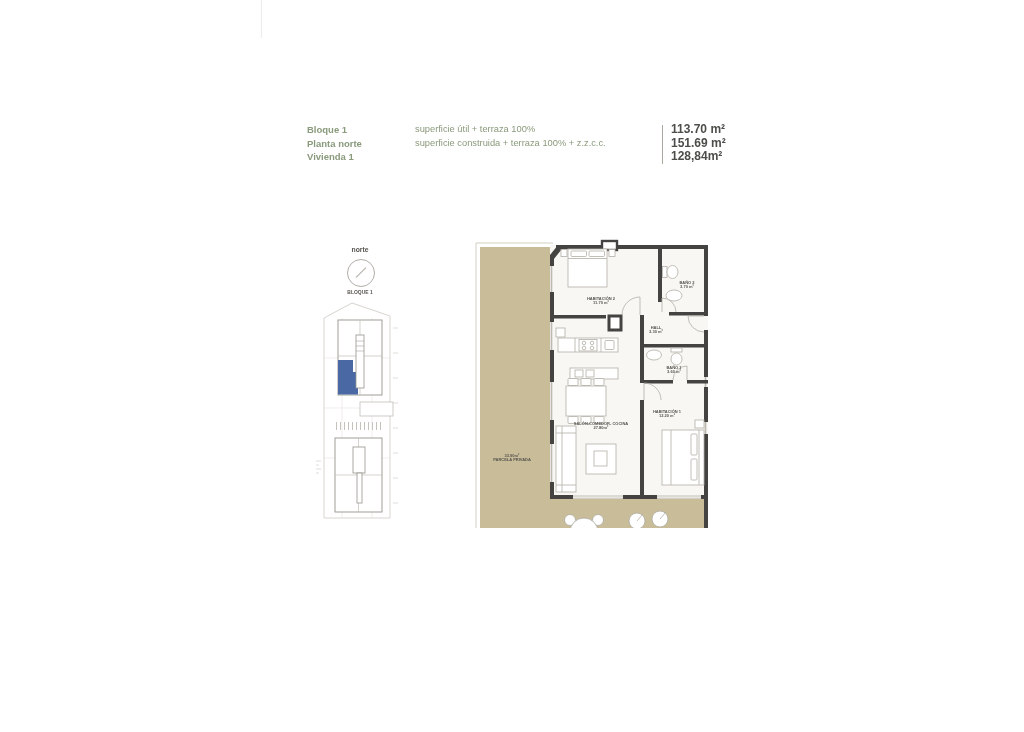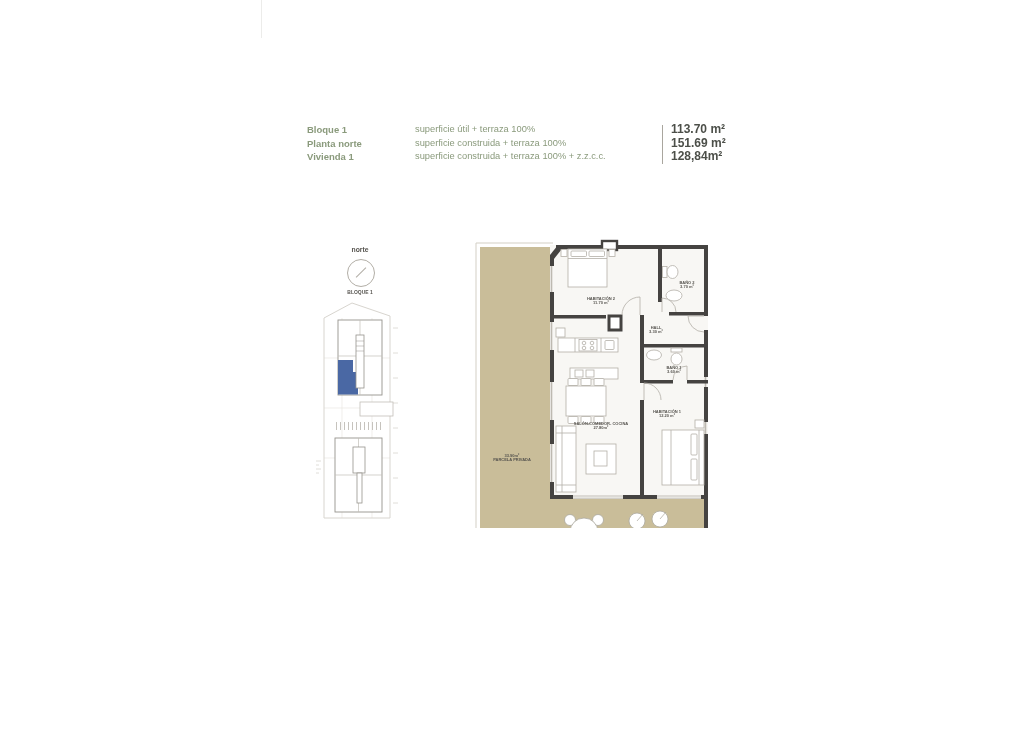--- a/index.html
+++ b/index.html
@@ -45,21 +45,20 @@
 
   <div class="cropmark"></div>
 
   <div class="hleft">
     <div>Bloque 1</div>
     <div>Planta norte</div>
     <div>Vivienda 1</div>
   </div>
   <div class="hlabels">
     <div>superficie útil + terraza 100%</div>
-    <div>superficie construida + terraza 100%</div>
     <div>superficie construida + terraza 100% + z.z.c.c.</div>
   </div>
   <div class="hdiv"></div>
   <div class="hvalues">
     <div>113.70 m²</div>
     <div>151.69 m²</div>
     <div>128,84m²</div>
   </div>
 
   <div class="norte">norte</div>

